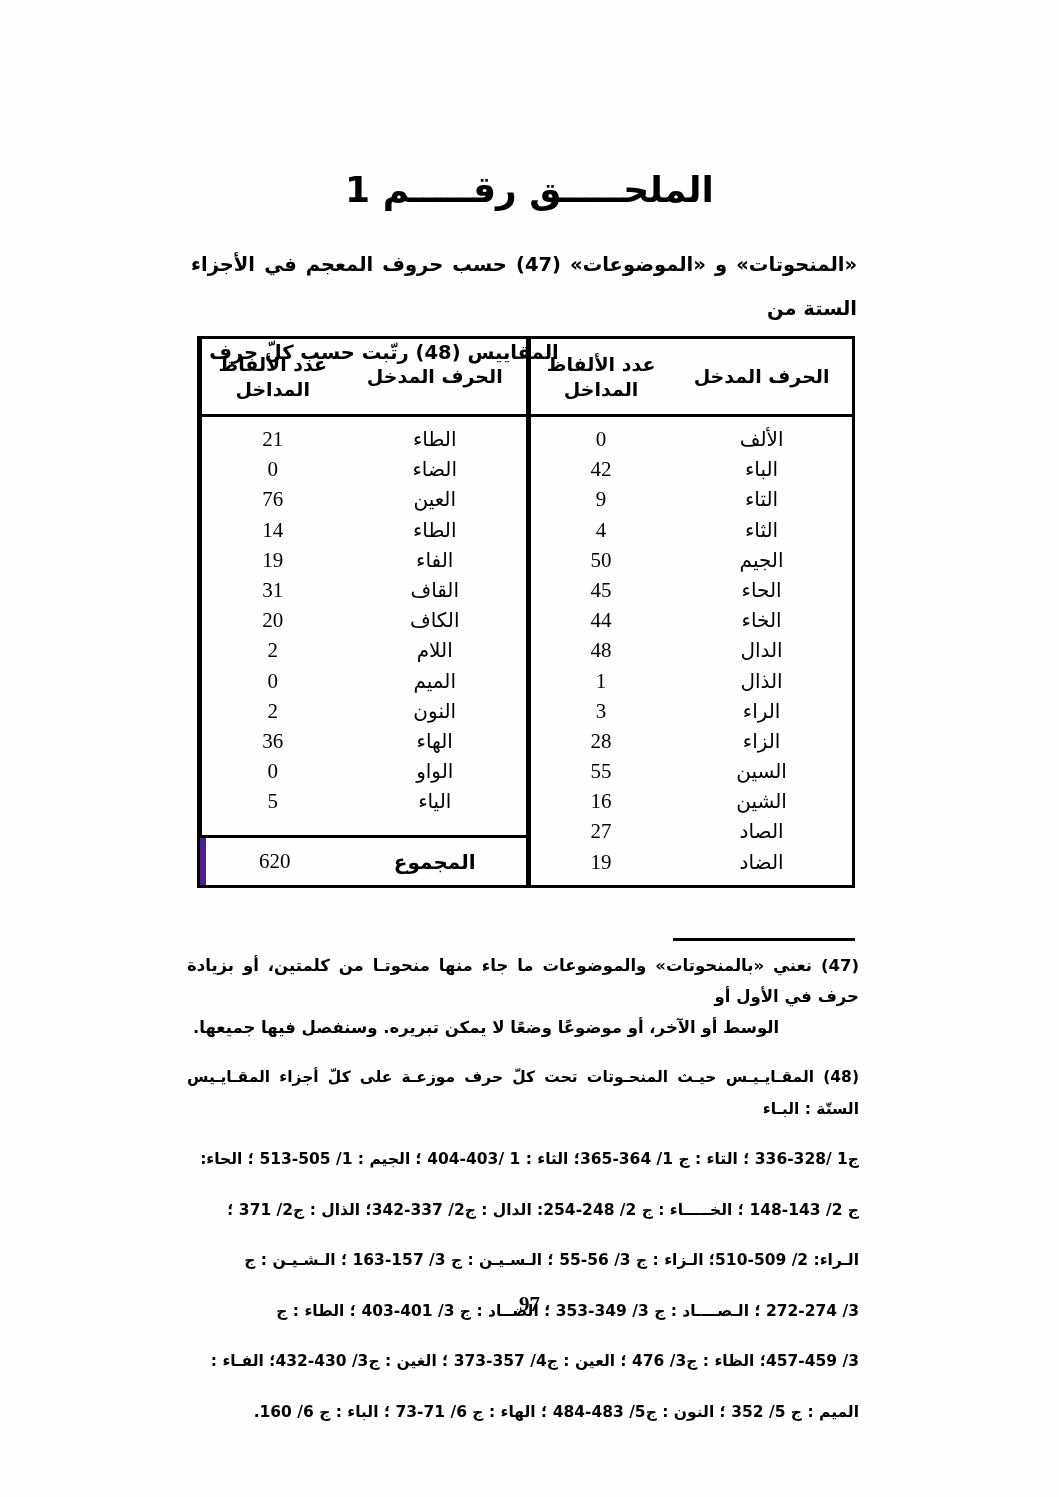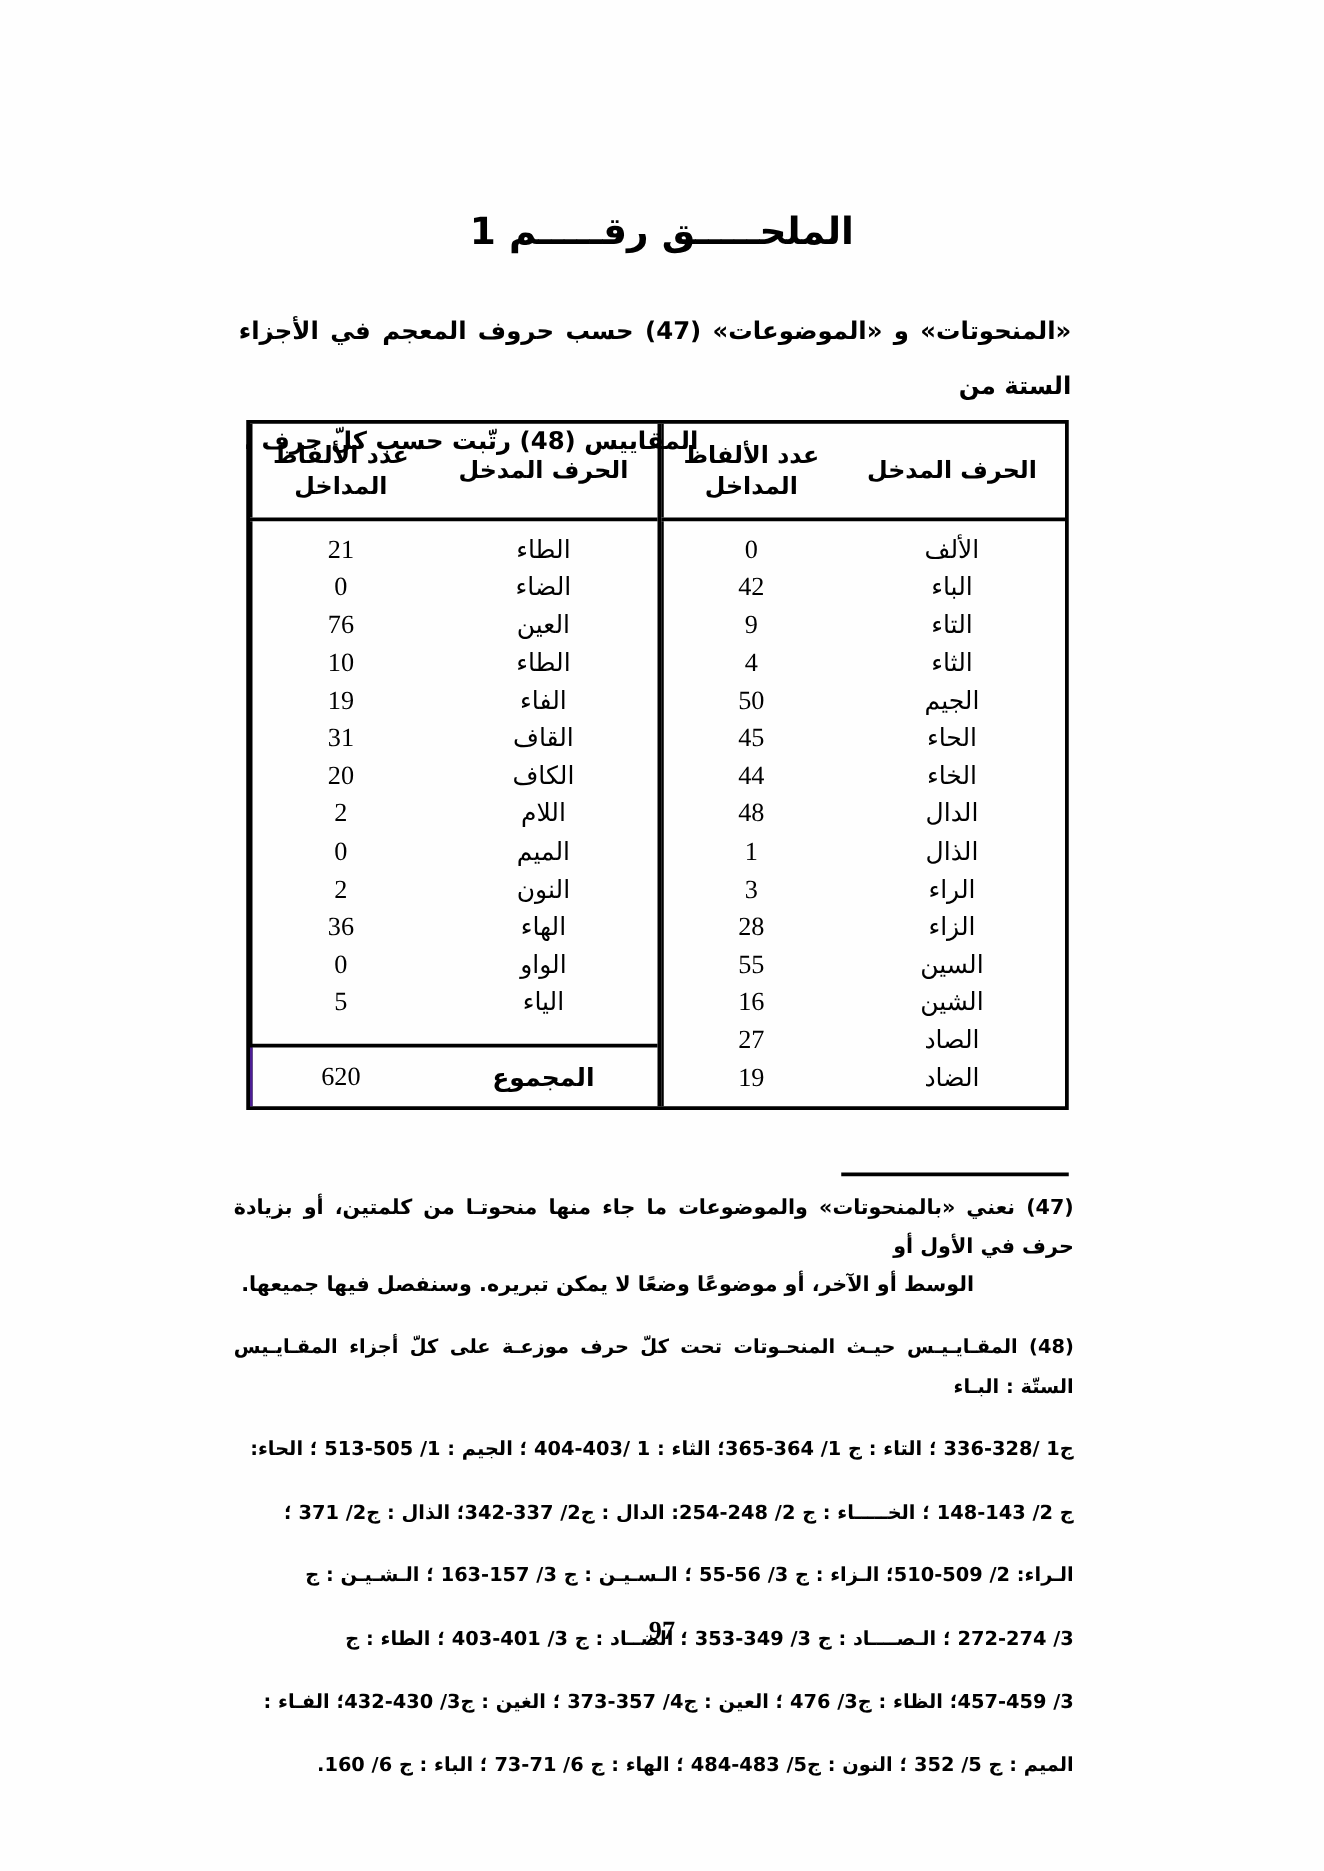--- a/index.html
+++ b/index.html
@@ -23,21 +23,21 @@
   }
 
   
   .doc-title {
     position: absolute;
     top: 168px;
     left: 0;
     right: 0;
     text-align: center;
     font-family: "DejaVu Sans", "Liberation Sans", sans-serif;
-    font-size: 30px;
+    font-size: 36px;
     font-weight: bold;
     letter-spacing: 0px;
     direction: rtl;
     line-height: 1.2;
   }
 
   
   .subtitle {
     position: absolute;
     top: 243px;
@@ -142,21 +142,21 @@
     height: 47px;
     display: flex;
     flex-direction: row;
   }
   .total-row .col-letter,
   .total-row .col-count {
     display: flex;
     align-items: center;
     justify-content: center;
   }
-  .total-row .col-count { border-left: 2px solid #4c1d95; }
+  .total-row .col-count { border-left: 6px solid #4c1d95; }
   .total-label {
     font-size: 20px;
     font-weight: bold;
     direction: rtl;
     text-align: right;
   }
   .total-value {
     font-family: "Liberation Serif", "DejaVu Serif", serif;
     font-size: 21px;
   }
@@ -306,21 +306,21 @@
             <div class="cell">الميم</div>
             <div class="cell">النون</div>
             <div class="cell">الهاء</div>
             <div class="cell">الواو</div>
             <div class="cell">الياء</div>
           </div>
         <div class="body-col col-count" id="left-counts">
             <div class="cell num">21</div>
             <div class="cell num">0</div>
             <div class="cell num">76</div>
-            <div class="cell num">10</div>
+            <div class="cell num">14</div>
             <div class="cell num">19</div>
             <div class="cell num">31</div>
             <div class="cell num">20</div>
             <div class="cell num">2</div>
             <div class="cell num">0</div>
             <div class="cell num">2</div>
             <div class="cell num">36</div>
             <div class="cell num">0</div>
             <div class="cell num">5</div>
           </div>

